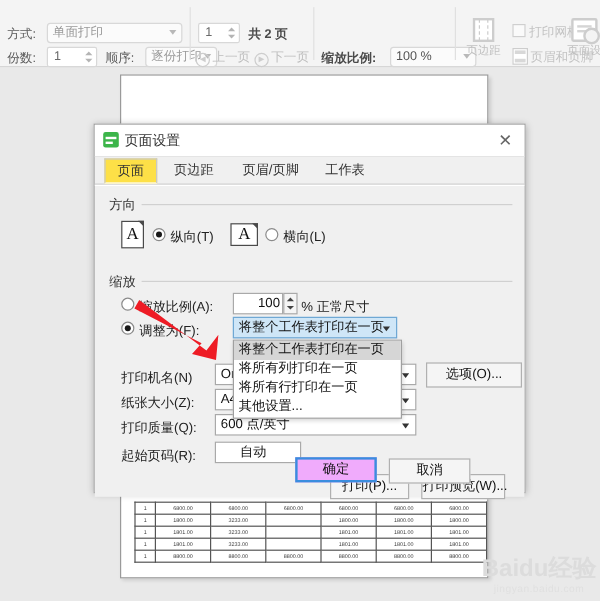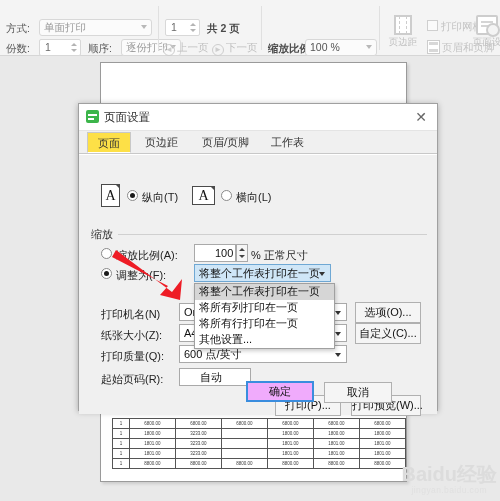--- a/index.html
+++ b/index.html
@@ -373,21 +373,21 @@
     <div class="tb-navbtn" style="left:163px; top:41px;">
       <span class="circ">◄</span><span>上一页</span>
     </div>
     <div class="tb-navbtn" style="left:212px; top:41px;">
       <span class="circ">►</span><span>下一页</span>
     </div>
 
     <div class="tb-sep" style="left:261px;"></div>
 
     <div class="tb-label" style="left:268px; top:42px; color:#4a4a4a; font-weight:bold;">缩放比例:</div>
-    <div class="tb-combo" style="left:305px; top:39px; width:72px; color:#555;">
+    <div class="tb-combo" style="left:325px; top:39px; width:72px; color:#555;">
       <span>100 %</span>
       <span class="arr"></span>
     </div>
 
     <div class="tb-sep" style="left:379px;"></div>
 
     <div class="tb-icobtn" style="left:384px; top:15px;">
       <div class="ico-margins"></div>
       <span>页边距</span>
     </div>
@@ -427,20 +427,24 @@
       <div class="dlg-tab" style="left:182px;">
         <span>工作表</span>
       </div>
       <div class="dlg-tab" style="left:113px;">
         <span>页眉/页脚</span>
       </div>
     </div>
 
     <div class="dlg-body">
 
+      <div class="grp" style="left:12px; top:8px; width:336px; height:58px;">
+        <div class="grp-line"></div>
+        <div class="grp-title">方向</div>
+      </div>
 
       <div class="orient-ico" style="left:22px; top:29px;">
         <span class="fold"></span>
         <span>A</span>
       </div>
       <div class="radio on" style="left:48px; top:35px;"></div>
       <div class="lbl" style="left:63px; top:35px;">纵向(T)</div>
 
       <div class="orient-ico land" style="left:113px; top:31px;">
         <span class="fold"></span>
@@ -470,31 +474,28 @@
       <div class="combo sel" style="left:115px; top:109px; width:137px;">
         <span>将整个工作表打印在一页</span>
         <span class="cbtn"></span>
       </div>
 
       <div class="lbl" style="left:22px; top:152px;">打印机名(N)</div>
       <div class="combo" style="left:100px; top:148px; width:168px;">
         <span>One</span>
         <span class="cbtn"></span>
       </div>
-      <div class="btn" style="left:276px; top:147px; width:66px;">
+      <div class="btn" style="left:276px; top:147px; width:80px;">
         <span>选项(O)...</span>
       </div>
 
       <div class="lbl" style="left:22px; top:173px;">纸张大小(Z):</div>
       <div class="combo" style="left:100px; top:169px; width:168px;">
         <span>A4</span>
         <span class="cbtn"></span>
-      </div>
-      <div class="btn" style="left:276px; top:168px; width:66px;">
-        <span>自定义(C)...</span>
       </div>
 
       <div class="lbl" style="left:22px; top:194px;">打印质量(Q):</div>
       <div class="combo" style="left:100px; top:190px; width:168px;">
         <span>600 点/英寸</span>
         <span class="cbtn"></span>
       </div>
 
       <div class="lbl" style="left:22px; top:217px;">起始页码(R):</div>
       <div class="textbox" style="left:100px; top:213px; width:72px;">

